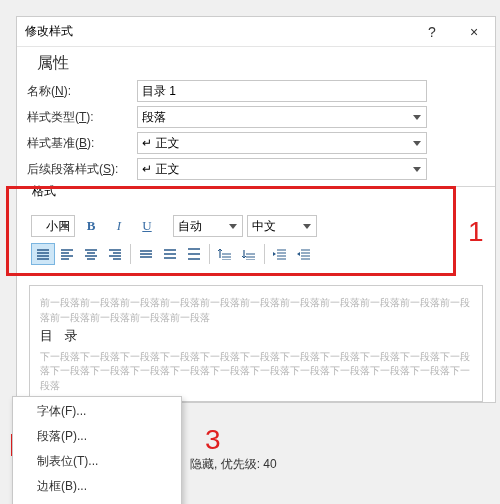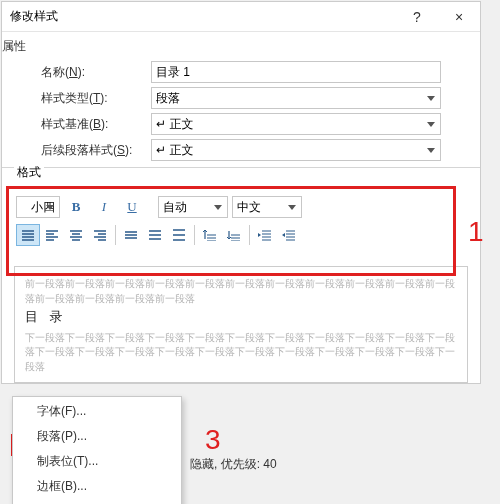--- a/index.html
+++ b/index.html
@@ -1,24 +1,24 @@
 <!DOCTYPE html>
 <html><head>
 <meta charset="utf-8">
 <style>
   * { box-sizing: border-box; font-family: "Microsoft YaHei", "SimSun", sans-serif; }
   body { margin: 0; background: #f0f0f0; width: 500px; height: 504px; overflow: hidden; }
-  .dialog { width: 480px; background: #fff; border: 1px solid #ccc; margin: 1px; }
+  .dialog { width: 480px; background: #fff; border: 1px solid #ccc; margin: 16px; }
   .titlebar { height: 30px; display: flex; align-items: center; padding-left: 8px; font-size: 12px; border-bottom: 1px solid #e5e5e5; background: #fff; }
   .titlebar .spacer { flex: 1; }
   .titlebar .tbtn { width: 42px; height: 29px; display: flex; align-items: center; justify-content: center; font-size: 14px; color: #333; }
   .titlebar .close { font-family: Arial; }
-  .section-title { font-size: 12px; padding: 6px 0 2px; color: #333; }
+  .section-title { font-size: 16px; padding: 6px 20px 2px; color: #333; }
   .form { padding: 0 10px; }
-  .row { display: flex; align-items: center; margin: 4px 0; justify-content: center; }
+  .row { display: flex; align-items: center; margin: 4px 0; }
   .row label { width: 110px; font-size: 12px; color: #333; }
   .row .u { text-decoration: underline; }
   .input, .select { height: 22px; font-size: 12px; border: 1px solid #c7c7c7; background: #fff; padding: 0 4px; display: flex; align-items: center; position: relative; }
   .select::after { content: ""; position: absolute; right: 5px; top: 8px; border-left: 4px solid transparent; border-right: 4px solid transparent; border-top: 5px solid #555; }
   .w290 { width: 290px; }
   .hr { border: none; border-top: 1px solid #d5d5d5; margin: 6px 0 0; }
   .format-section { position: relative; margin: 4px 8px 0; padding: 2px 4px 6px; }
   .format-label { position: absolute; top: -8px; left: 4px; background: #fff; font-size: 12px; padding: 0 3px; }
   .redbox { position: absolute; border: 3px solid #e02020; pointer-events: none; }
   .callout { position: absolute; color: #e02020; font-size: 28px; font-family: Arial; }

